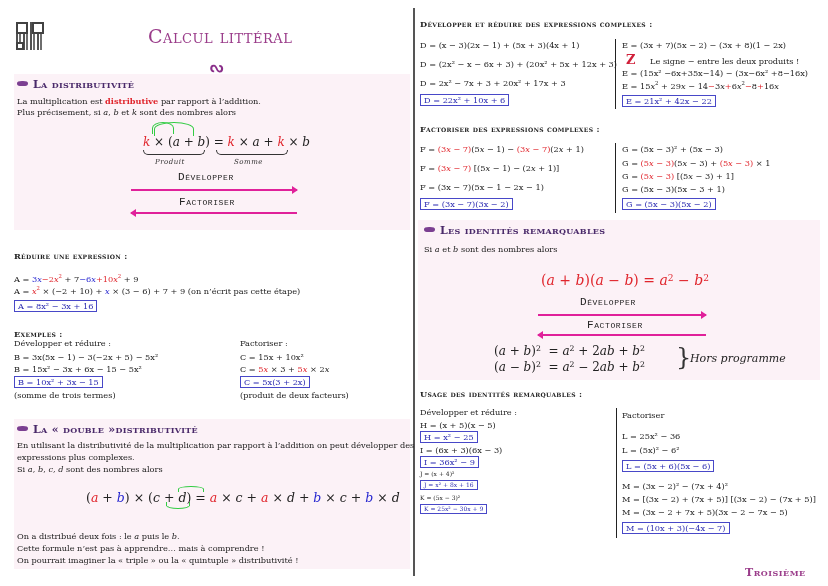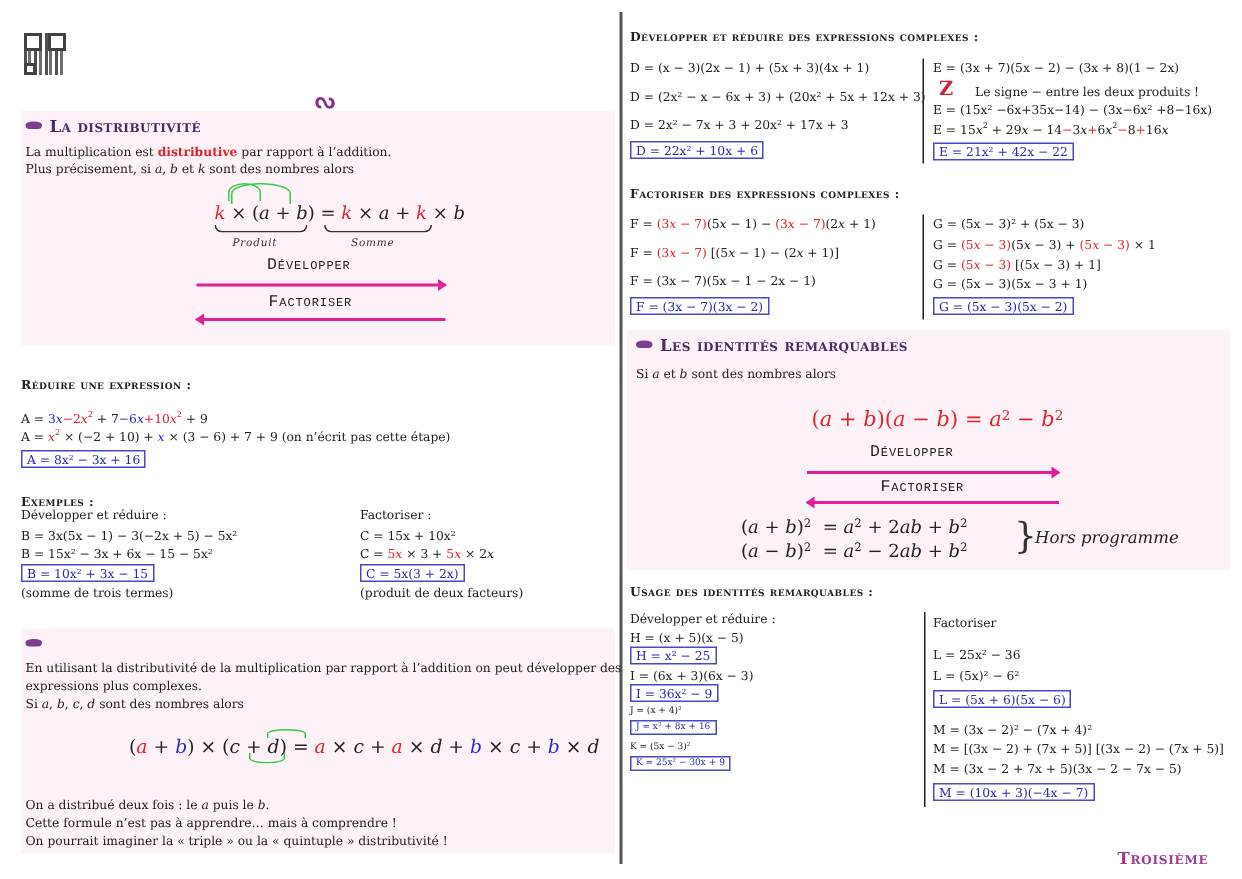--- a/index.html
+++ b/index.html
@@ -45,20 +45,21 @@
   .curly { position: absolute; font-size: 24px; color: #333; font-family: "DejaVu Serif", serif; line-height: 1; }
 </style>
 </head>
 <body>
 
 <div class="page">
 
   <div class="qr">
       <div class="qr-c"></div>
     </div>
+  <div class="main-title">Calcul littéral</div>
   <div class="ornament">ᔓ</div>
 
   <div class="divider"></div>
 
   <div class="section-box" style="left:14px; top:74px; width:396px; height:156px;"></div>
   <div class="sec-head" style="left:17px; top:78px;"><span class="bullet"></span><span>La distributivité</span></div>
   <div class="t" style="left:17px; top:107px;">Plus précisement, si <span class="i">a</span>, <span class="i">b</span> et <span class="i">k</span> sont des nombres alors</div>
   <div class="t" style="left:17px; top:96px;"><span>La multiplication est </span><span class="strong-red">distributive</span><span> par rapport à l’addition.</span></div>
 
   <div class="arc" style="left:152px; top:122px; width:22px; height:12px;"></div>
@@ -85,21 +86,21 @@
   <div class="t boxed" style="left:14px; top:376px;">B = 10x² + 3x − 15</div>
   <div class="t" style="left:14px; top:390px;">(somme de trois termes)</div>
 
   <div class="t" style="left:240px; top:338px;">Factoriser :</div>
   <div class="t" style="left:240px; top:352px;">C = 15x + 10x²</div>
   <div class="t" style="left:240px; top:364px;">C = <span class="red">5<span class="i">x</span></span> × 3 + <span class="red">5<span class="i">x</span></span> × 2<span class="i">x</span></div>
   <div class="t boxed" style="left:240px; top:376px;">C = 5x(3 + 2x)</div>
   <div class="t" style="left:240px; top:390px;">(produit de deux facteurs)</div>
 
   <div class="section-box" style="left:14px; top:419px; width:396px; height:150px;"></div>
-  <div class="sec-head" style="left:17px; top:423px;"><span class="bullet"></span></div>
+  <div class="sec-head" style="left:17px; top:423px;"><span class="bullet"></span><span>La « double »distributivité</span></div>
   <div class="t" style="left:17px; top:440px;">En utilisant la distributivité de la multiplication par rapport à l’addition on peut développer des</div>
   <div class="t" style="left:17px; top:452px;">expressions plus complexes.</div>
   <div class="t" style="left:17px; top:464px;">Si <span class="i">a</span>, <span class="i">b</span>, <span class="i">c</span>, <span class="i">d</span> sont des nombres alors</div>
   <div class="arc" style="left:178px; top:486px; width:26px; height:6px;"></div>
   <div class="arc-down" style="left:166px; top:502px; width:24px; height:7px;"></div>
   <div class="big-eq" style="left:86px; top:490px; font-size:12.5px;">(<span class="red i">a</span> + <span class="blue i">b</span>) × (<span class="i">c</span> + <span class="i">d</span>) = <span class="red i">a</span> × <span class="i">c</span> + <span class="red i">a</span> × <span class="i">d</span> + <span class="blue i">b</span> × <span class="i">c</span> + <span class="blue i">b</span> × <span class="i">d</span></div>
   <div class="t" style="left:17px; top:531px;">On a distribué deux fois : le <span class="i">a</span> puis le <span class="i">b</span>.</div>
   <div class="t" style="left:17px; top:555px;">On pourrait imaginer la « triple » ou la « quintuple » distributivité !</div>
   <div class="t" style="left:17px; top:543px;">Cette formule n’est pas à apprendre… mais à comprendre !</div>
 

